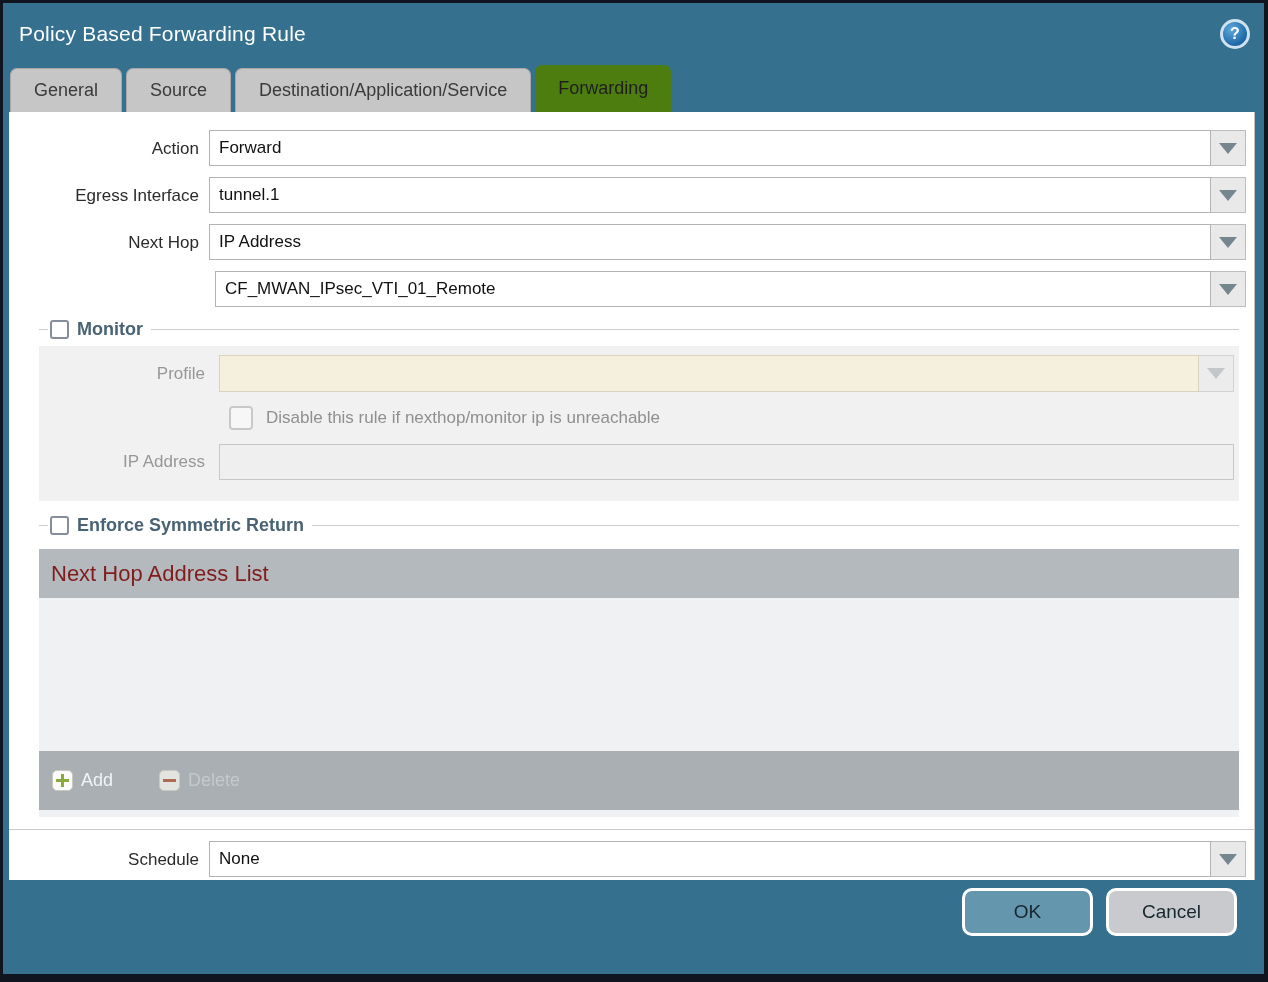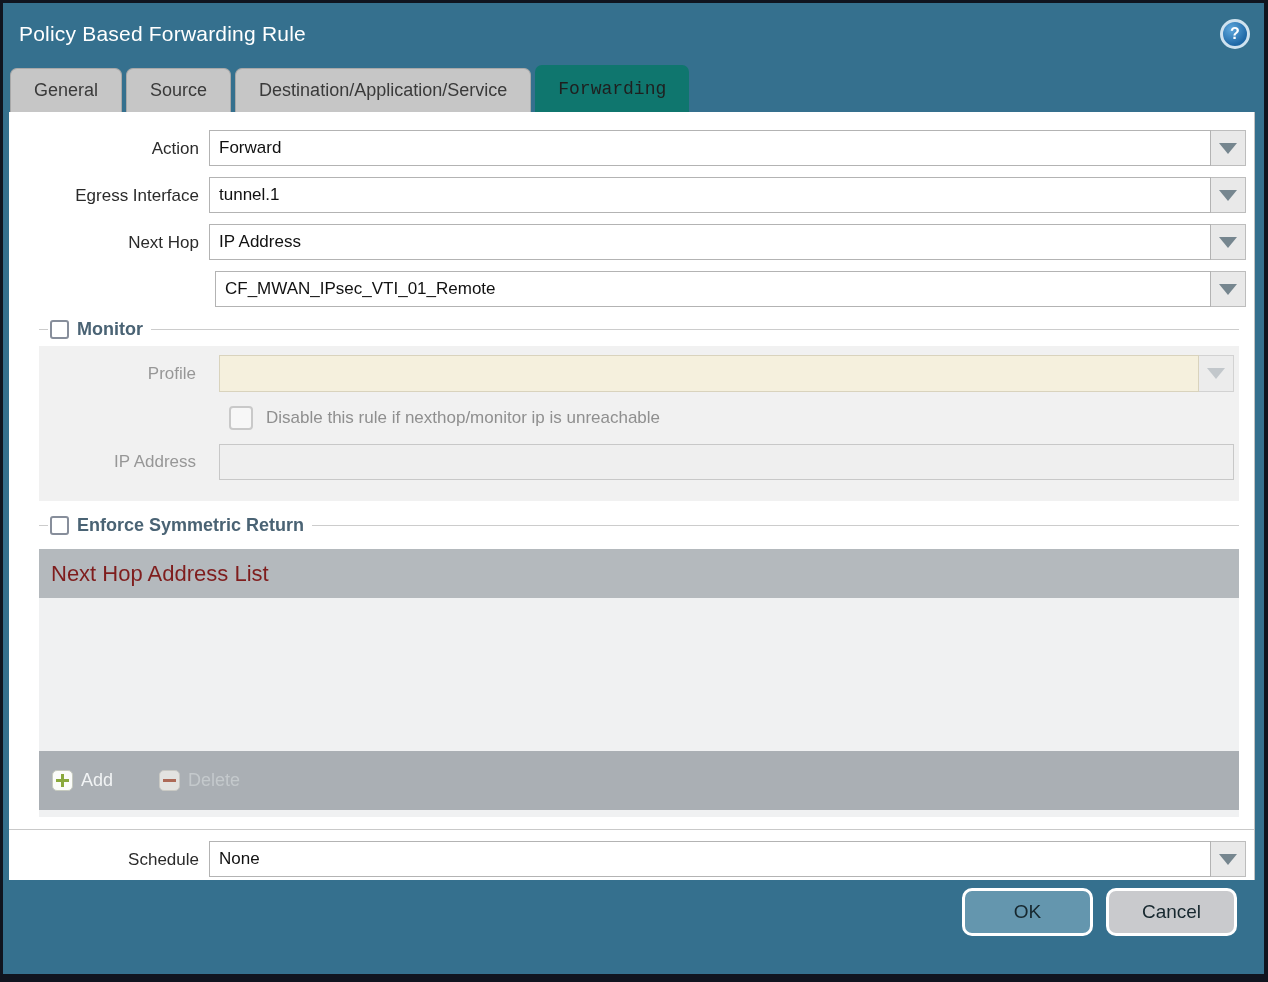--- a/index.html
+++ b/index.html
@@ -52,25 +52,24 @@
     border-radius: 7px 7px 0 0;
     height: 44px;
     padding: 0 23px;
     display: flex; align-items: center;
     font-size: 18px;
     color: #3a3a3a;
     cursor: pointer;
     white-space: nowrap;
   }
   .tab.active {
-    background: #0f766e;
+    background: #4d7c0f;
     border: none;
     height: 47px;
     color: #1f1f1f;
-    font-family: Liberation Mono, monospace;
   }
 
   
   .content {
     position: relative;
     z-index: 1;
     margin: 0 9px 0 6px;
     background: #ffffff;
     height: 768px;
     padding-top: 18px;
@@ -147,21 +146,21 @@
   
   .monitor-body {
     margin: 6px 15px 0 30px;
     background: #f1f1f1;
     height: 155px;
     padding: 9px 5px 0 0;
   }
   .m-row { display: flex; align-items: center; }
   .m-label {
     width: 180px; flex: none;
-    padding-right: 23px;
+    padding-right: 14px;
     text-align: right;
     font-size: 17px;
     color: #979797;
   }
   .beige-box {
     flex: 1; height: 37px;
     background: #F5F0DD;
     border: 1px solid #d9d3bd;
   }
   .dd-btn.disabled { background: #ececec; border-color: #d2d2d2; cursor: default; height: 37px; }

